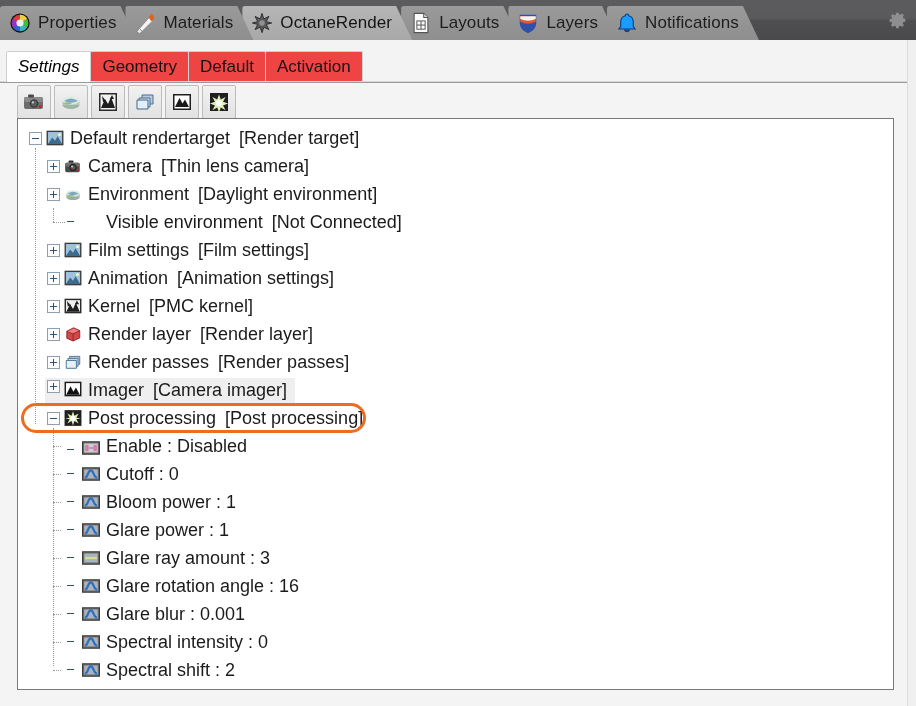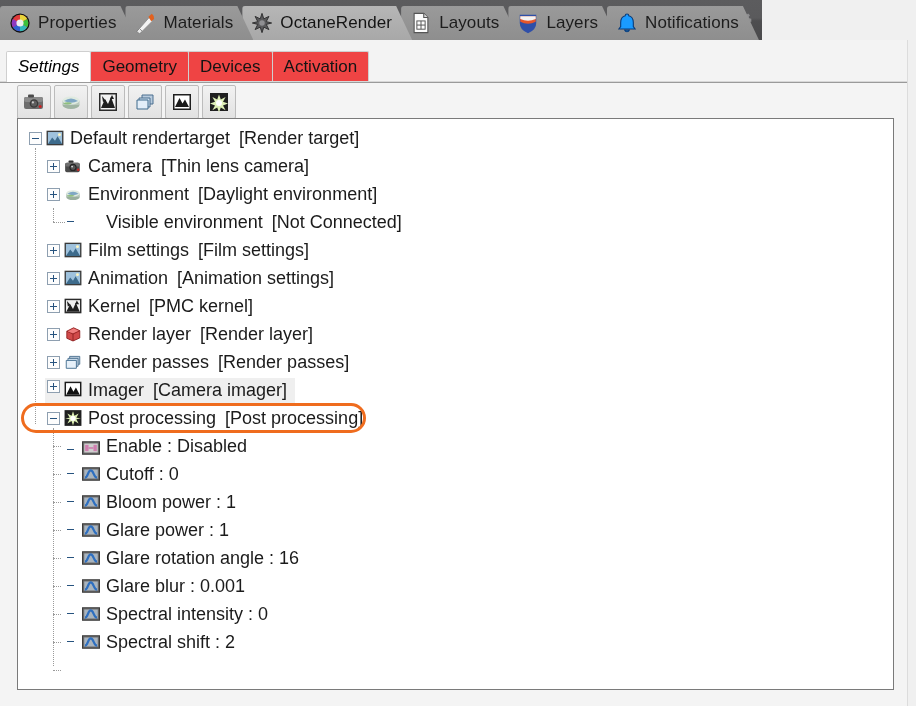--- a/index.html
+++ b/index.html
@@ -7,21 +7,21 @@
     width: 916px; height: 706px;
     font-family: "Liberation Sans", sans-serif;
     background: #f0f0f0;
     overflow: hidden;
   }
 
   
   .topbar {
     position: relative;
     height: 40px;
-    width: 762px;
+    width: 916px;
     background: linear-gradient(to bottom, #5c5c5e 0%, #5a5a5c 45%, #4e4e50 52%, #4a4a4c 100%);
     display: flex;
     align-items: flex-end;
     overflow: hidden;
   }
   .ttab {
     position: relative;
     height: 34px;
     display: flex;
     align-items: center;
@@ -255,21 +255,21 @@
 
 <div class="subtabs">
   <div id="sub-tabs-host" style="display:flex;align-items:flex-end;height:42px;">
       <div class="stab active">
         <span>Settings</span>
       </div>
       <div class="stab">
         <span>Geometry</span>
       </div>
       <div class="stab">
-        <span>Devices</span>
+        <span>Default</span>
       </div>
       <div class="stab">
         <span>Activation</span>
       </div>
     </div>
 </div>
 
 <div class="content">
 
   <div class="toolbar">
@@ -505,20 +505,31 @@
         </div>
         <div class="trow">
           <div style="position:relative;display:flex;align-items:center;padding-left:47px;">
             <span class="twist none"></span>
             <span class="nicon"><svg class="" width="18" height="18" viewBox="0 0 16 16">
                 <rect x="0.5" y="2.5" width="15" height="11" fill="#6d6d6d" stroke="#3b3b3b" stroke-width="1"></rect>
                 <rect x="2" y="4" width="12" height="8" fill="#a9b4be"></rect>
                 <path d="M2.6 11.3 C5.2 11.3 5.2 4.8 7.8 4.8 C10.4 4.8 10.4 11.3 13.4 11.3" fill="none" stroke="#2e6fc0" stroke-width="2"></path>
               </svg></span>
             <span class="lbl">Glare power : 1</span>
+          </div>
+        </div>
+        <div class="trow">
+          <div style="position:relative;display:flex;align-items:center;padding-left:47px;">
+            <span class="twist none"></span>
+            <span class="nicon"><svg class="" width="18" height="18" viewBox="0 0 16 16">
+                <rect x="0.5" y="2.5" width="15" height="11" fill="#6d6d6d" stroke="#3b3b3b" stroke-width="1"></rect>
+                <rect x="2" y="4" width="12" height="8" fill="#a9b4be"></rect>
+                <rect x="2.8" y="7.1" width="10.4" height="1.9" fill="#d8dd8a"></rect>
+              </svg></span>
+            <span class="lbl">Glare ray amount : 3</span>
           </div>
         </div>
         <div class="trow">
           <div style="position:relative;display:flex;align-items:center;padding-left:47px;">
             <span class="twist none"></span>
             <span class="nicon"><svg class="" width="18" height="18" viewBox="0 0 16 16">
                 <rect x="0.5" y="2.5" width="15" height="11" fill="#6d6d6d" stroke="#3b3b3b" stroke-width="1"></rect>
                 <rect x="2" y="4" width="12" height="8" fill="#a9b4be"></rect>
                 <path d="M2.6 11.3 C5.2 11.3 5.2 4.8 7.8 4.8 C10.4 4.8 10.4 11.3 13.4 11.3" fill="none" stroke="#2e6fc0" stroke-width="2"></path>
               </svg></span>

